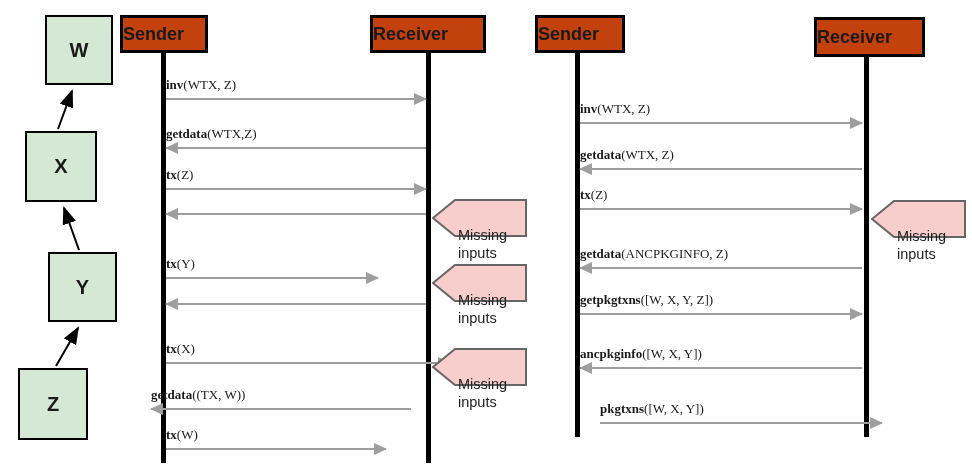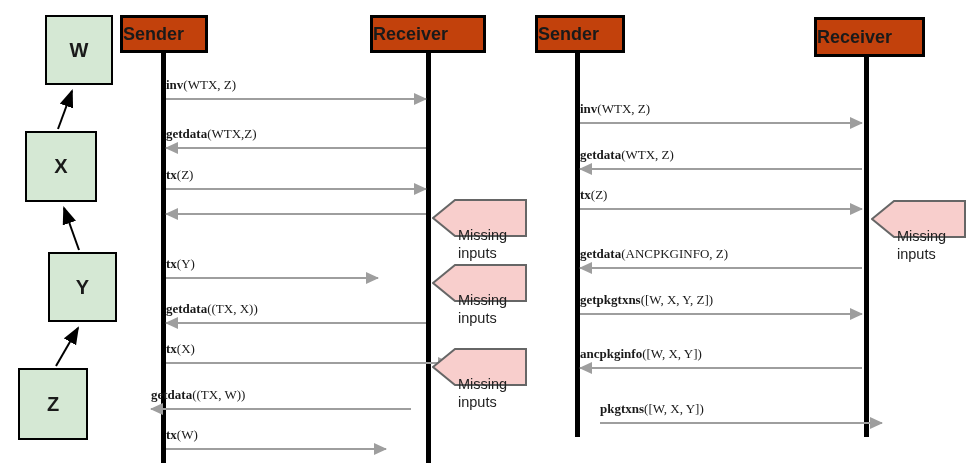--- a/index.html
+++ b/index.html
@@ -107,21 +107,20 @@
     <div class="msg-arrow right"></div>
   </div>
   <div class="msg" style="left:166px;top:209px;width:260px">
     <div class="msg-arrow left"></div>
   </div>
   <div class="msg" style="left:166px;top:254px;width:212px">
     <div class="msg-label"><b>tx</b><span>(Y)</span></div>
     <div class="msg-arrow right"></div>
   </div>
   <div class="msg" style="left:166px;top:299px;width:260px">
-    <div class="msg-label"><b>getdata</b><span>((TX, X))</span></div>
     <div class="msg-arrow left"></div>
   </div>
   <div class="msg" style="left:166px;top:339px;width:284px">
     <div class="msg-label"><b>tx</b><span>(X)</span></div>
     <div class="msg-arrow right"></div>
   </div>
   <div class="msg" style="left:151px;top:385px;width:260px">
     <div class="msg-label"><b>getdata</b><span>((TX, W))</span></div>
     <div class="msg-arrow left"></div>
   </div>

